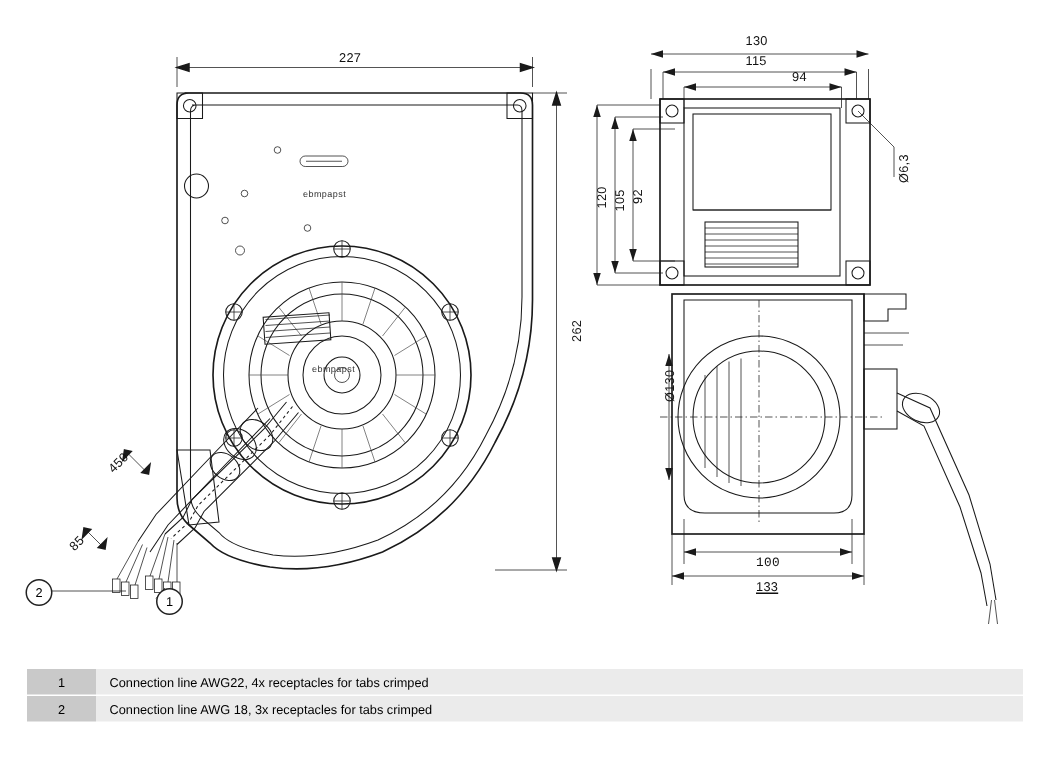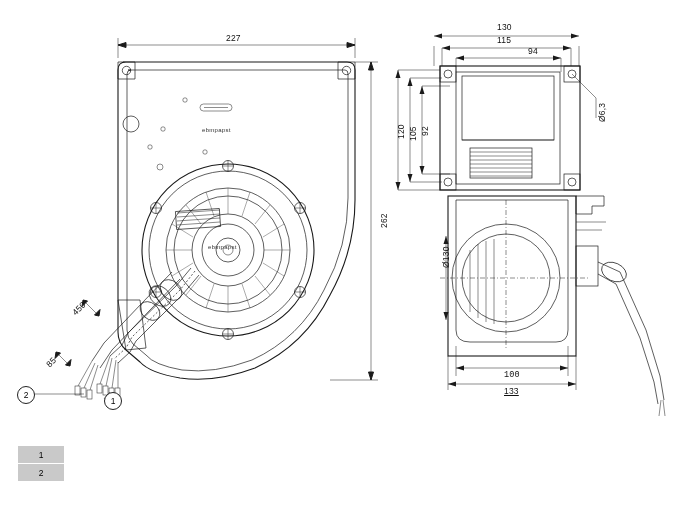--- a/index.html
+++ b/index.html
@@ -380,19 +380,21 @@
 
   <div class="brand" style="left:202px; top:127px;">ebmpapst</div>
   <div class="brand" style="left:208px; top:244px;">ebmpapst</div>
 
   <div class="callout" style="left:104px; top:392px;">1</div>
   <div class="callout" style="left:17px; top:386px;">2</div>
 
   <div class="legend">
     <div class="legend-row">
       <div class="legend-num">1</div>
+      <div class="legend-txt">Connection line AWG22, 4x receptacles for tabs crimped</div>
     </div>
     <div class="legend-row">
       <div class="legend-num">2</div>
+      <div class="legend-txt">Connection line AWG 18, 3x receptacles for tabs crimped</div>
     </div>
   </div>
 
 </div>
 
 </body></html>

